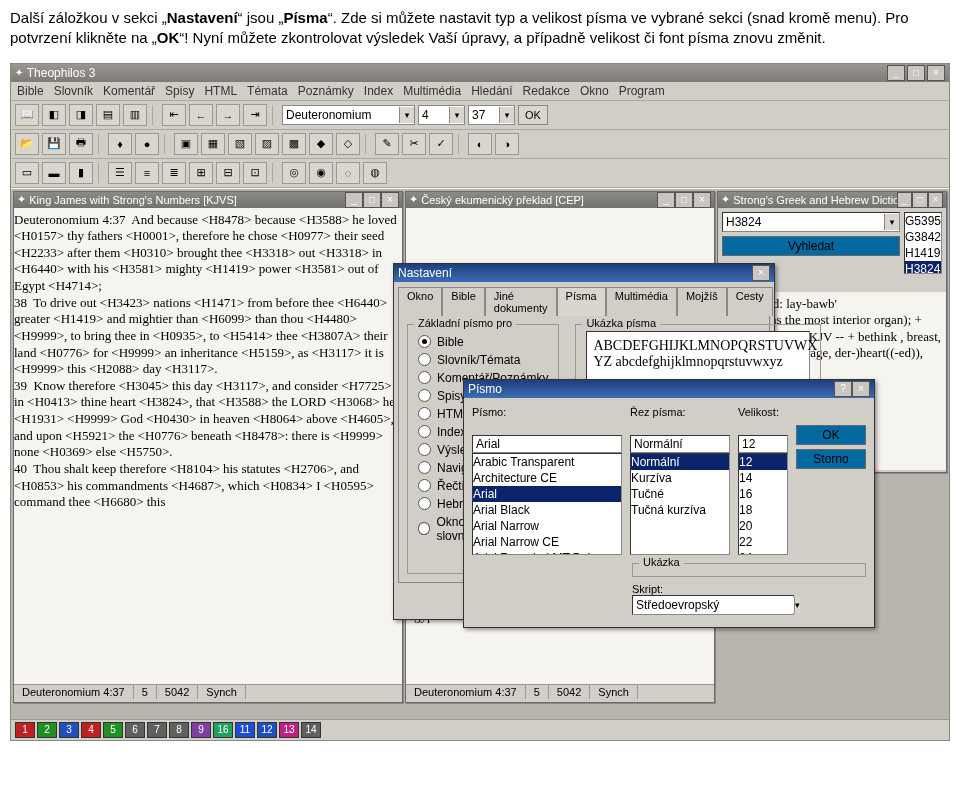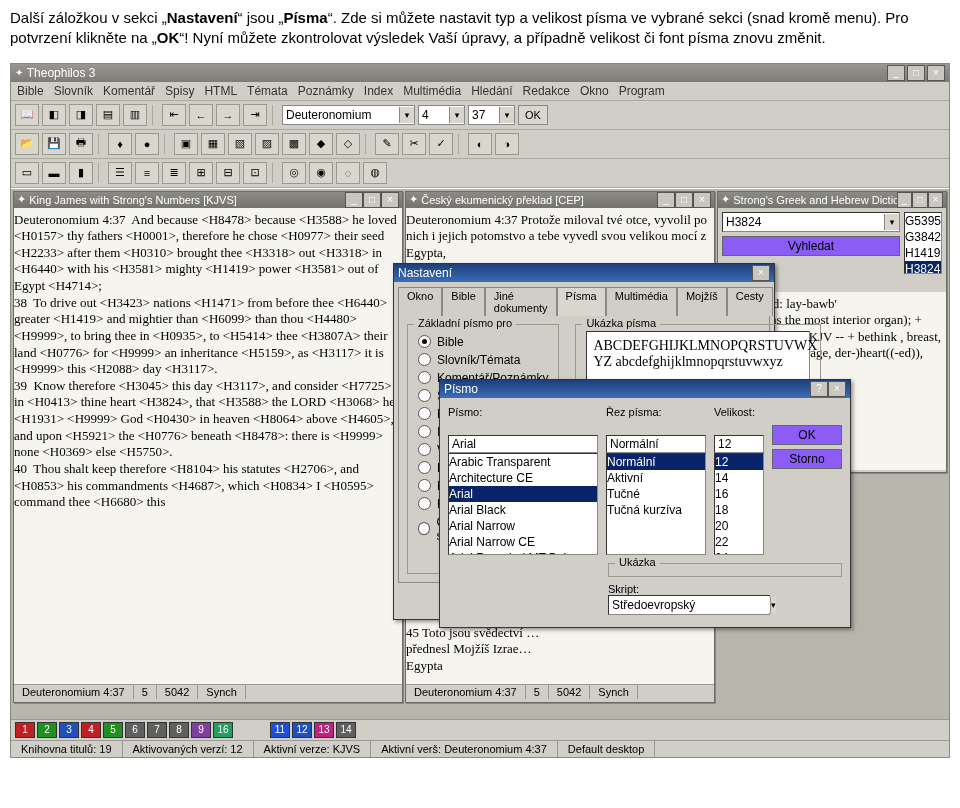--- a/index.html
+++ b/index.html
@@ -35,21 +35,21 @@
   .tab{border:1px solid #888;border-bottom:none;background:#d0cec7;padding:2px 8px;position:relative;top:1px}
   .tab.active{background:#d9d6cd;font-weight:400}
   .tabbody{border:1px solid #888;margin:0 4px 4px 4px;padding:8px;background:#d0cec7;display:flex;gap:16px;min-height:250px}
   .group{border:1px solid #9b988e;padding:6px 10px 10px 10px;position:relative}
   .group .gl{position:absolute;top:-8px;left:6px;background:#d0cec7;padding:0 4px;font-size:11px}
   .radio-row{display:flex;align-items:center;gap:6px;margin:4px 0;font-size:12px}
   .radio{width:11px;height:11px;border:1px solid #555;border-radius:50%;background:#fff;display:inline-flex;align-items:center;justify-content:center}
   .radio.sel::after{content:"";width:5px;height:5px;border-radius:50%;background:#000}
   .samplebox{border:1px inset #888;background:#fff;padding:6px;font-family:"Times New Roman",serif;font-size:14px;width:210px;height:60px}
   .dlgbtns{display:flex;justify-content:flex-end;gap:6px;padding:6px}
-  .pushbtn{border:1px solid #666;background:#8b5cf6;padding:2px 14px;font-size:12px}
+  .pushbtn{border:1px solid #666;background:#0369a1;padding:2px 14px;font-size:12px}
   
   .fontcol label{font-size:11px;display:block;margin-bottom:17px}
   .txtin{border:1px inset #888;background:#fff;font-size:12px;padding:1px 3px;width:100%;box-sizing:border-box;height:18px}
   .listbox{border:1px inset #888;background:#fff;font-size:12px;height:100px;overflow:hidden}
   .listbox div{padding:1px 0;white-space:nowrap}
   .listbox .sel{background:#0a246a;color:#fff}
   .preview{border:1px solid #9b988e;padding:18px 10px;text-align:center;font-size:18px;margin-top:8px}
   .skriptrow{margin-top:6px;font-size:11px}
   
   .desks{display:flex;gap:2px;padding:2px 4px;border-top:1px solid #999}
@@ -184,21 +184,20 @@
           <span>Synch</span>
       </div>
     </div>
 
     <div class="child" style="left:394px;top:2px;width:308px;height:510px">
       <div class="ct">
         <span>✦</span>&nbsp;<span>Český ekumenický překlad [CEP]</span><span class="spacer"></span>
         <div class="winbtn">_</div><div class="winbtn">□</div><div class="winbtn">×</div>
       </div>
       <div class="body" style="height:468px">
-        <div>Deuteronomium 4:37  Protože miloval tvé otce, vyvolil po nich i jejich potomstvo a tebe vyvedl svou velikou mocí z Egypta,</div>
         <div style="margin-top:330px">44  Toto je zákon, který …</div>
         <div>Izraelcům.</div>
         <div>45  Toto jsou svědectví …</div>
         <div>přednesl Mojžíš Izrae…</div>
         <div>Egypta</div>
       </div>
       <div class="status">
         <span>Deuteronomium 4:37</span>
           <span>5</span>
           <span>5042</span>
@@ -302,21 +301,21 @@
             <span class="gl">Ukázka písma</span>
             <div class="samplebox tt">ABCDEFGHIJKLMNOPQRSTUVWX YZ abcdefghijklmnopqrstuvwxyz</div>
           </div>
         </div>
       </div>
       <div class="dlgbtns">
           <button class="pushbtn">Zavřít</button>
         </div>
     </div>
 
-    <div class="dialog" style="left:428px;top:190px;width:410px">
+    <div class="dialog" style="left:452px;top:190px;width:410px">
       <div class="dlgtitle">
           <span>Písmo</span>
           <span class="spacer"></span>
           <div class="winbtn">?</div>
           <div class="winbtn">×</div>
         </div>
       <div style="padding:8px;display:flex;gap:8px">
         <div class="fontcol" style="width:150px">
           <label>Písmo:</label>
           <input class="txtin" value="Arial" style="">
@@ -328,21 +327,21 @@
               <div>Arial Narrow</div>
               <div>Arial Narrow CE</div>
               <div>Arial Rounded MT Bol</div>
             </div>
         </div>
         <div class="fontcol" style="width:100px">
           <label>Řez písma:</label>
           <input class="txtin" value="Normální" style="">
           <div class="listbox" id="stylelist">
               <div class="sel">Normální</div>
-              <div>Aktivní</div>
+              <div>Kurzíva</div>
               <div>Tučné</div>
               <div>Tučná kurzíva</div>
             </div>
         </div>
         <div class="fontcol" style="width:50px">
           <label>Velikost:</label>
           <input class="txtin" value="12" style="">
           <div class="listbox" id="sizelist">
               <div class="sel">12</div>
               <div>14</div>
@@ -379,26 +378,19 @@
       <div style="background: rgb(192, 32, 32);">1</div>
       <div style="background: rgb(32, 144, 32);">2</div>
       <div style="background: rgb(32, 80, 192);">3</div>
       <div style="background: rgb(192, 32, 32);">4</div>
       <div style="background: rgb(32, 144, 32);">5</div>
       <div style="background: rgb(96, 96, 96);">6</div>
       <div style="background: rgb(96, 96, 96);">7</div>
       <div style="background: rgb(96, 96, 96);">8</div>
       <div style="background: rgb(128, 64, 160);">9</div>
       <div style="background: rgb(32, 160, 96);">16</div>
-      <div style="background: #1d4ed8; margin-left: 35px;">11</div>
+      <div style="background: #1d4ed8;">11</div>
       <div style="background: rgb(32, 80, 192);">12</div>
       <div style="background: rgb(192, 32, 128);">13</div>
       <div style="background: rgb(96, 96, 96);">14</div>
     </div>
 
-  <div class="statusbar">
-    <span>Knihovna titulů: 19</span>
-    <span>Aktivovaných verzí: 12</span>
-    <span>Aktivní verze: KJVS</span>
-    <span>Aktivní verš: Deuteronomium 4:37</span>
-    <span>Default desktop</span>
-  </div>
 </div>
 
 </body></html>

